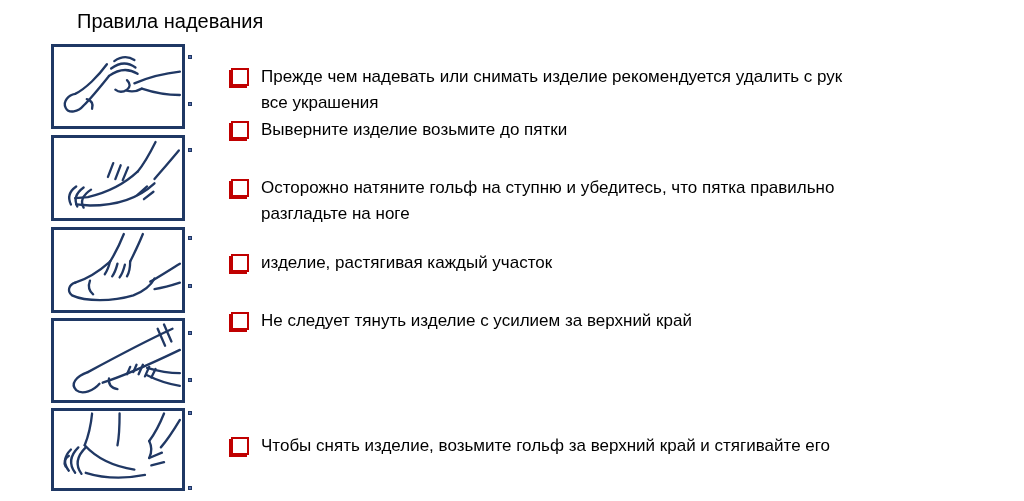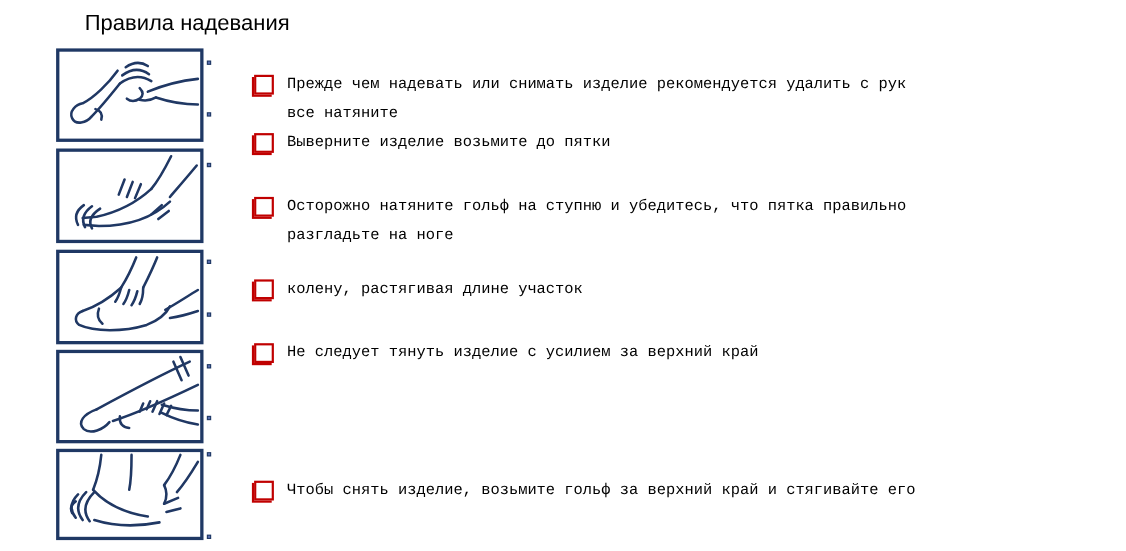--- a/index.html
+++ b/index.html
@@ -48,21 +48,21 @@
   .i1{top:64px}.i2{top:117px}.i3{top:175px}.i4{top:250px}
   .i5{top:308px}.i6{top:359px}.i7{top:433px}
   .cb {
     flex:0 0 auto;
     width:14px; height:14px;
     border:2px solid #C00000;
     box-shadow:-2px 2px 0 0 #C00000;
     background:#fff;
     margin:4px 12px 0 2px;
   }
-  .itext { font-size:14px; line-height:26px;font-family:Liberation Mono, monospace; }
+  .itext { font-size:17px; line-height:26px; }
   .itext span { display:block; }
 </style>
 </head>
 <body>
 
 <div class="canvas">
 
   <div class="title">Правила надевания</div>
 
   <div class="figbox fig1">
@@ -155,21 +155,21 @@
   <div class="dot d5"></div>
   <div class="dot d6"></div>
   <div class="dot d7"></div>
   <div class="dot d8"></div>
   <div class="dot d9"></div>
 
   <div class="item i1">
     <span class="cb"></span>
     <div class="itext">
       <span>Прежде чем надевать или снимать изделие рекомендуется удалить с рук</span>
-      <span>все натяните</span>
+      <span>все украшения</span>
     </div>
   </div>
 
   <div class="item i2">
     <span class="cb"></span>
     <div class="itext">
       <span>Выверните изделие возьмите до пятки</span>
     </div>
   </div>
 
@@ -177,21 +177,21 @@
     <span class="cb"></span>
     <div class="itext">
       <span>Осторожно натяните гольф на ступню и убедитесь, что пятка правильно</span>
       <span>разгладьте на ноге</span>
     </div>
   </div>
 
   <div class="item i4">
     <span class="cb"></span>
     <div class="itext">
-      <span>колену, растягивая длине участок</span>
+      <span>изделие, растягивая каждый участок</span>
     </div>
   </div>
 
   <div class="item i5">
     <span class="cb"></span>
     <div class="itext">
       <span>Не следует тянуть изделие с усилием за верхний край</span>
     </div>
   </div>
 

